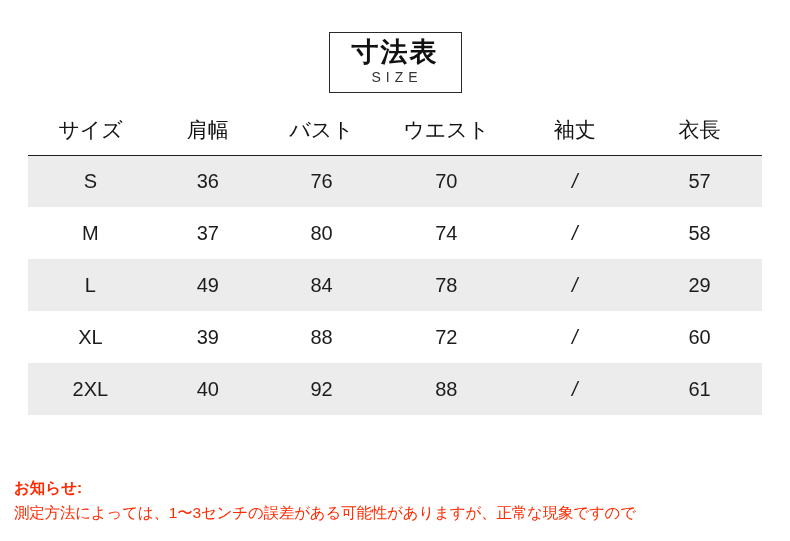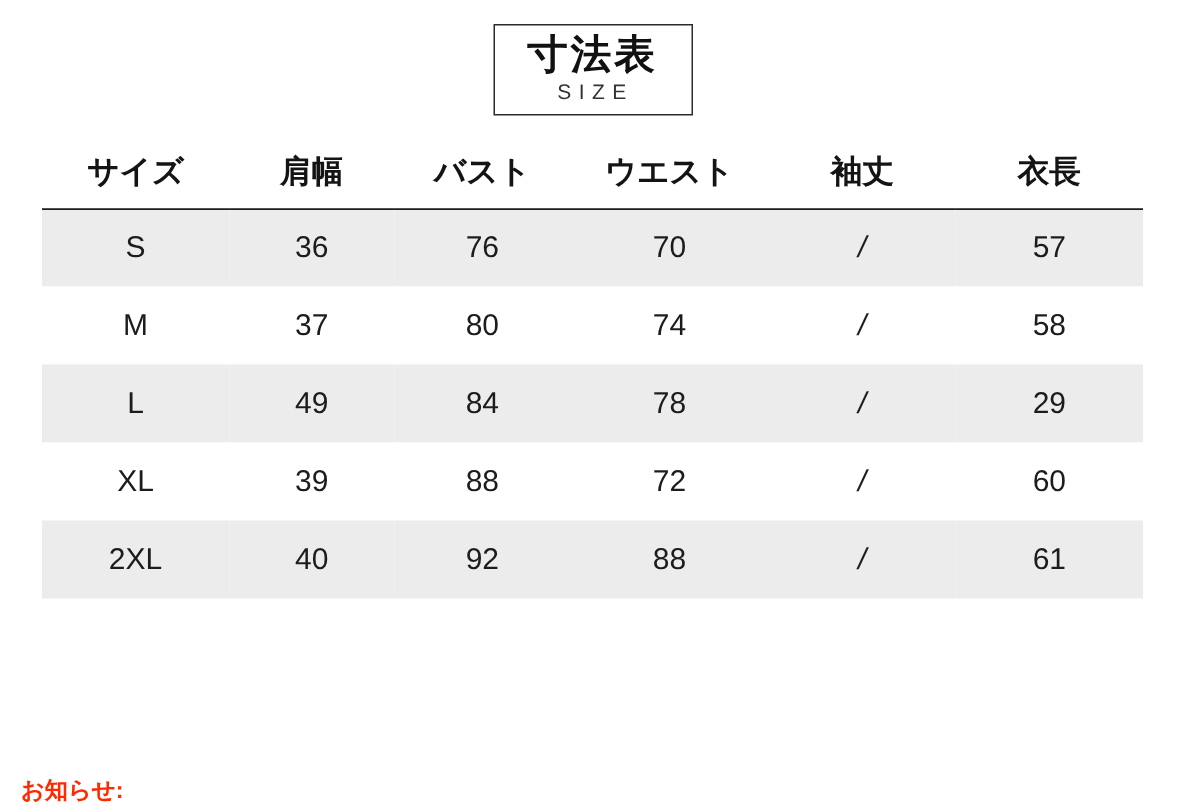--- a/index.html
+++ b/index.html
@@ -22,21 +22,21 @@
     height: 541px;
     position: relative;
     background: #fff;
   }
 
   
   .title-wrap {
     display: flex;
     justify-content: center;
     align-items: flex-start;
-    padding-top: 16px;
+    padding-top: 32px;
   }
   .title-box {
     border: 1px solid #2b2b2b;
     padding: 6px 22px 8px 22px;
     text-align: center;
     line-height: 1;
   }
   .title-main {
     font-size: 27px;
     font-weight: 700;
@@ -65,21 +65,21 @@
   }
   table.size-table th,
   table.size-table td {
     text-align: center;
     vertical-align: middle;
     border: none;
   }
   table.size-table thead th {
     height: 44px;
     font-size: 21px;
-    font-weight: 700;
+    font-weight: 400;
     color: #141414;
     padding-bottom: 6px;
   }
   thead tr.header-row {
     border-bottom: 1px solid #1f1f1f;
   }
   table.size-table tbody td {
     height: 52px;
     font-size: 20px;
     font-weight: 400;
@@ -105,21 +105,21 @@
   col.c2 { width: 16%; }
   col.c3 { width: 18%; }
   col.c4 { width: 17%; }
   col.c5 { width: 17%; }
 
   
   .notice {
     position: absolute;
     left: 14px;
     right: 12px;
-    bottom: 0;
+    bottom: 16px;
     color: #ff2a00;
     font-size: 15.5px;
     line-height: 1.55;
     font-family: "Liberation Sans", sans-serif;
   }
   .notice-title {
     display: block;
     font-weight: 700;
     font-size: 15.5px;
     margin-bottom: 1px;
@@ -202,15 +202,16 @@
           <td>88</td>
           <td class="slash">/</td>
           <td>61</td>
         </tr>
       </tbody>
     </table>
   </div>
 
   <div class="notice">
     <span class="notice-title">お知らせ:</span>
+    <span class="notice-body">測定方法によっては、1〜3センチの誤差がある可能性がありますが、正常な現象ですので</span>
   </div>
 
 </div>
 
 </body></html>

